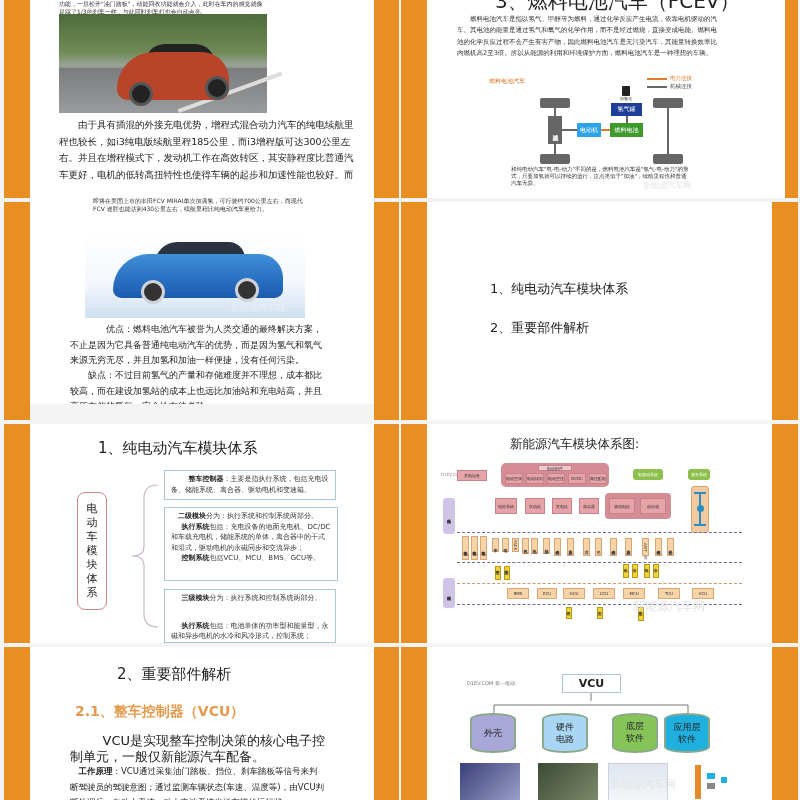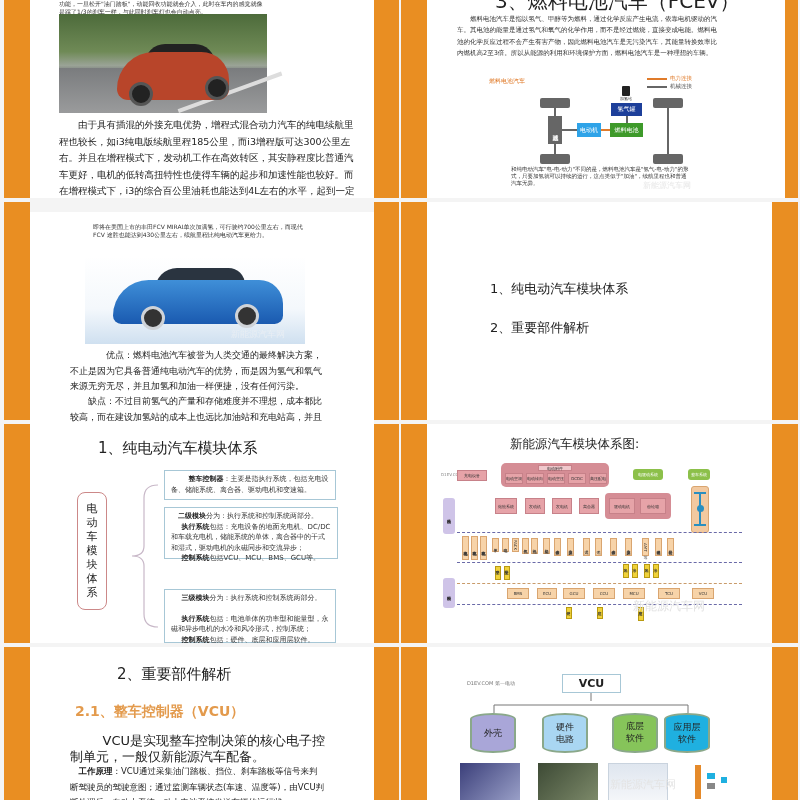--- a/index.html
+++ b/index.html
@@ -109,21 +109,21 @@
     <div class="box" style="left:153px;top:49px;width:33px;height:14px;background:#3e9a2a;">燃料电池</div>
     <div style="position:absolute;left:169px;top:42px;width:1.5px;height:7px;background:#666;"></div>
     <div class="box" style="left:154px;top:29px;width:31px;height:13px;background:#1d3f9a;">氢气罐</div>
     <div style="position:absolute;left:165px;top:12px;width:8px;height:10px;background:#222;border-radius:1px;"></div>
     <div style="position:absolute;left:163px;top:22px;font-size:4px;color:#333;">加氢站</div>
   </div>
   <div class="small" style="position:absolute;left:84px;top:166px;width:180px;font-size:5.5px;line-height:7px;">和纯电动汽车"电-电-动力"不同的是，燃料电池汽车是"氢气-电-动力"的形式，只要加氢就可以持续的运行，这点类似于"加油"，续航里程也和普通汽车无异。</div>
   <div style="position:absolute;left:216px;top:180px;font-size:8px;color:#e6e6e6;">新能源汽车网</div>
 </div>
 
-<div class="slide" style="left:30px;top:212px;width:344px;height:218px;padding-left:16px;">
+<div class="slide" style="left:30px;top:186px;width:344px;height:218px;padding-left:16px;">
   <div class="small" style="position:absolute;left:63px;top:11px;width:210px;font-size:6px;line-height:8px;">即将在美国上市的丰田FCV MIRAI单次加满氢，可行驶约700公里左右，而现代FCV 途胜也能达到430公里左右，续航里程比纯电动汽车更给力。</div>
   <div class="photo-mirai" style="left:55px;top:44px;">
     <div class="mirai-roof"></div>
     <div class="mirai-body"></div>
     <div class="mirai-wheel" style="left:56px;top:50px;"></div>
     <div class="mirai-wheel" style="left:150px;top:48px;"></div>
     <div style="position:absolute;left:146px;top:72px;font-size:9px;color:#e8eef4;">新能源汽车网</div>
   </div>
   <div class="body" style="position:absolute;left:40px;top:136px;width:256px;text-indent:4em;font-size:9px;line-height:15.6px;">优点：燃料电池汽车被誉为人类交通的最终解决方案，不止是因为它具备普通纯电动汽车的优势，而是因为氢气和氧气来源无穷无尽，并且加氢和加油一样便捷，没有任何污染。</div>
   <div class="body indent" style="position:absolute;left:40px;top:182px;width:256px;font-size:9px;line-height:15.6px;">缺点：不过目前氢气的产量和存储难度并不理想，成本都比较高，而在建设加氢站的成本上也远比加油站和充电站高，并且高压存储的氢气，安全性有待考验。</div>
@@ -144,27 +144,27 @@
     <span>块</span>
     <span>体</span>
     <span>系</span>
   </div>
   <svg style="position:absolute;left:96px;top:60px;" width="34" height="145">
     <path d="M32 1 Q18 1 18 14 L18 62 Q18 72 6 72 Q18 72 18 82 L18 130 Q18 143 32 143" fill="none" stroke="#c8b8c8" stroke-width="1.2"></path>
   </svg>
   <div class="mod-box" style="left:134px;top:46px;width:172px;height:30px;">
     <span style="padding-left:2.5em;"></span><b>整车控制器</b><span>：主要是指执行系统，包括充电设备、储能系统、离合器、驱动电机和变速箱。</span>
   </div>
-  <div class="mod-box" style="left:134px;top:83px;width:174px;height:52px;">
+  <div class="mod-box" style="left:134px;top:83px;width:174px;height:74px;">
     <div><span style="padding-left:1em;"></span><b>二级模块</b><span>分为：执行系统和控制系统两部分。</span></div>
     <div><span style="padding-left:1.5em;"></span><b>执行系统</b><span>包括：充电设备的地面充电机、DC/DC和车载充电机，储能系统的单体，离合器中的干式和湿式，驱动电机的永磁同步和交流异步；</span></div>
     <div><span style="padding-left:1.5em;"></span><b>控制系统</b><span>包括VCU、MCU、BMS、GCU等。</span></div>
   </div>
   <div class="mod-box" style="left:134px;top:165px;width:172px;height:54px;">
-    <div style="margin-bottom:10px;"><span style="padding-left:1.5em;"></span><b>三级模块</b><span>分为：执行系统和控制系统两部分。</span></div>
+    <div style="margin-bottom:17px;"><span style="padding-left:1.5em;"></span><b>三级模块</b><span>分为：执行系统和控制系统两部分。</span></div>
     <div><span style="padding-left:1.5em;"></span><b>执行系统</b><span>包括：电池单体的功率型和能量型，永磁和异步电机的水冷和风冷形式，控制系统；</span></div>
     <div><span style="padding-left:1.5em;"></span><b>控制系统</b><span>包括：硬件、底层和应用层软件。</span></div>
   </div>
 </div>
 
 <div class="slide" style="left:427px;top:424px;width:345px;height:219px;">
   <div style="position:absolute;left:83px;top:12px;font-size:12.5px;line-height:16px;color:#222;">新能源汽车模块体系图:</div>
   <div style="position:absolute;left:10px;top:36px;width:310px;height:160px;">
     <div style="position:absolute;left:4px;top:12px;font-size:4px;color:#888;">D1EV.COM 第一电动</div>
     <div class="pk" style="left:20px;top:10px;width:30px;height:11px;">充电设备</div>

